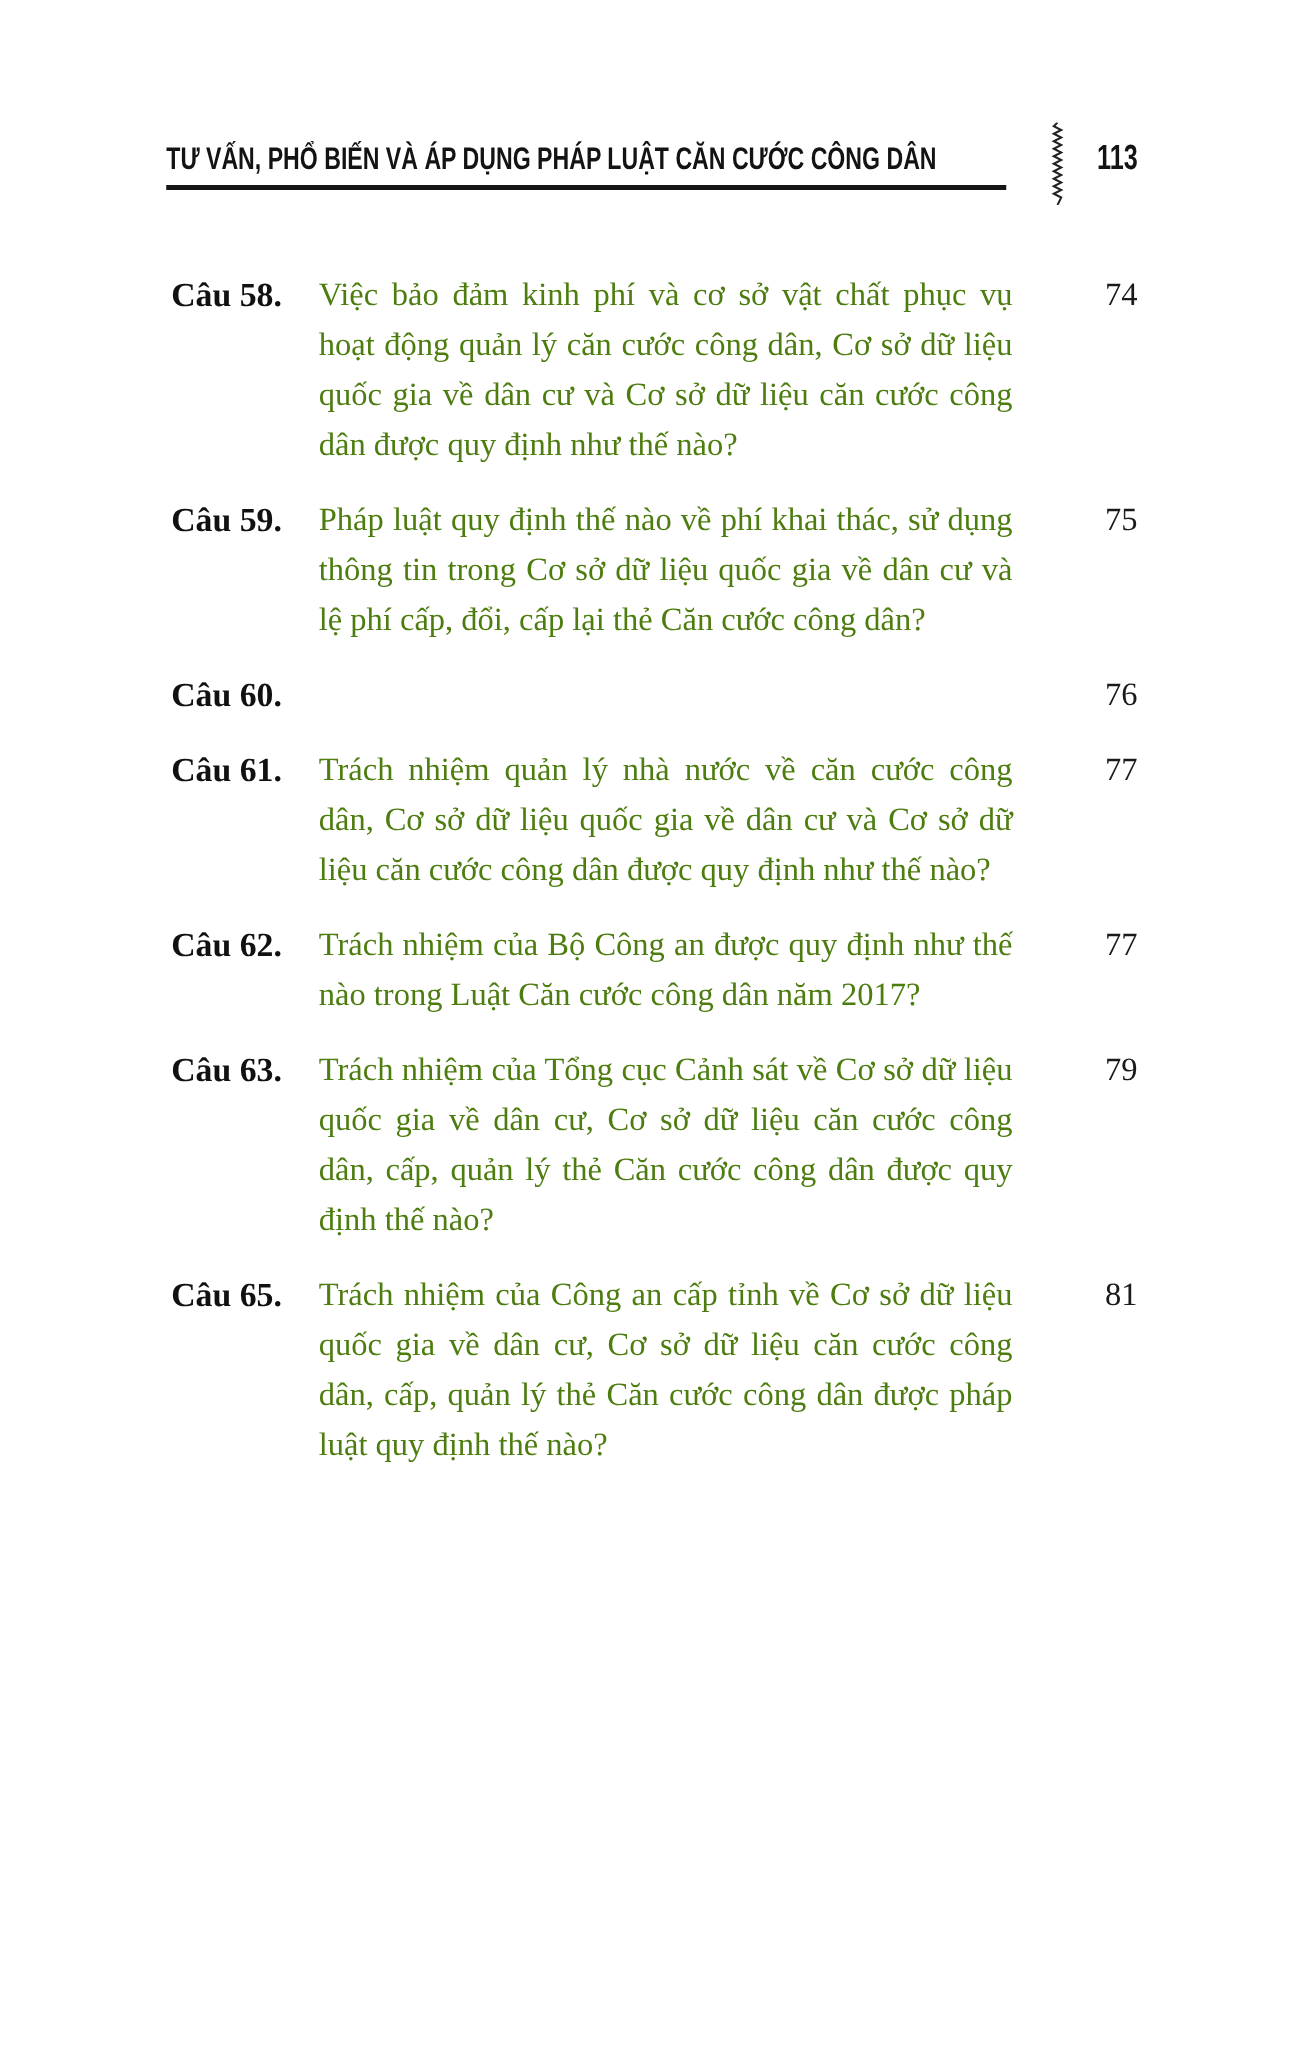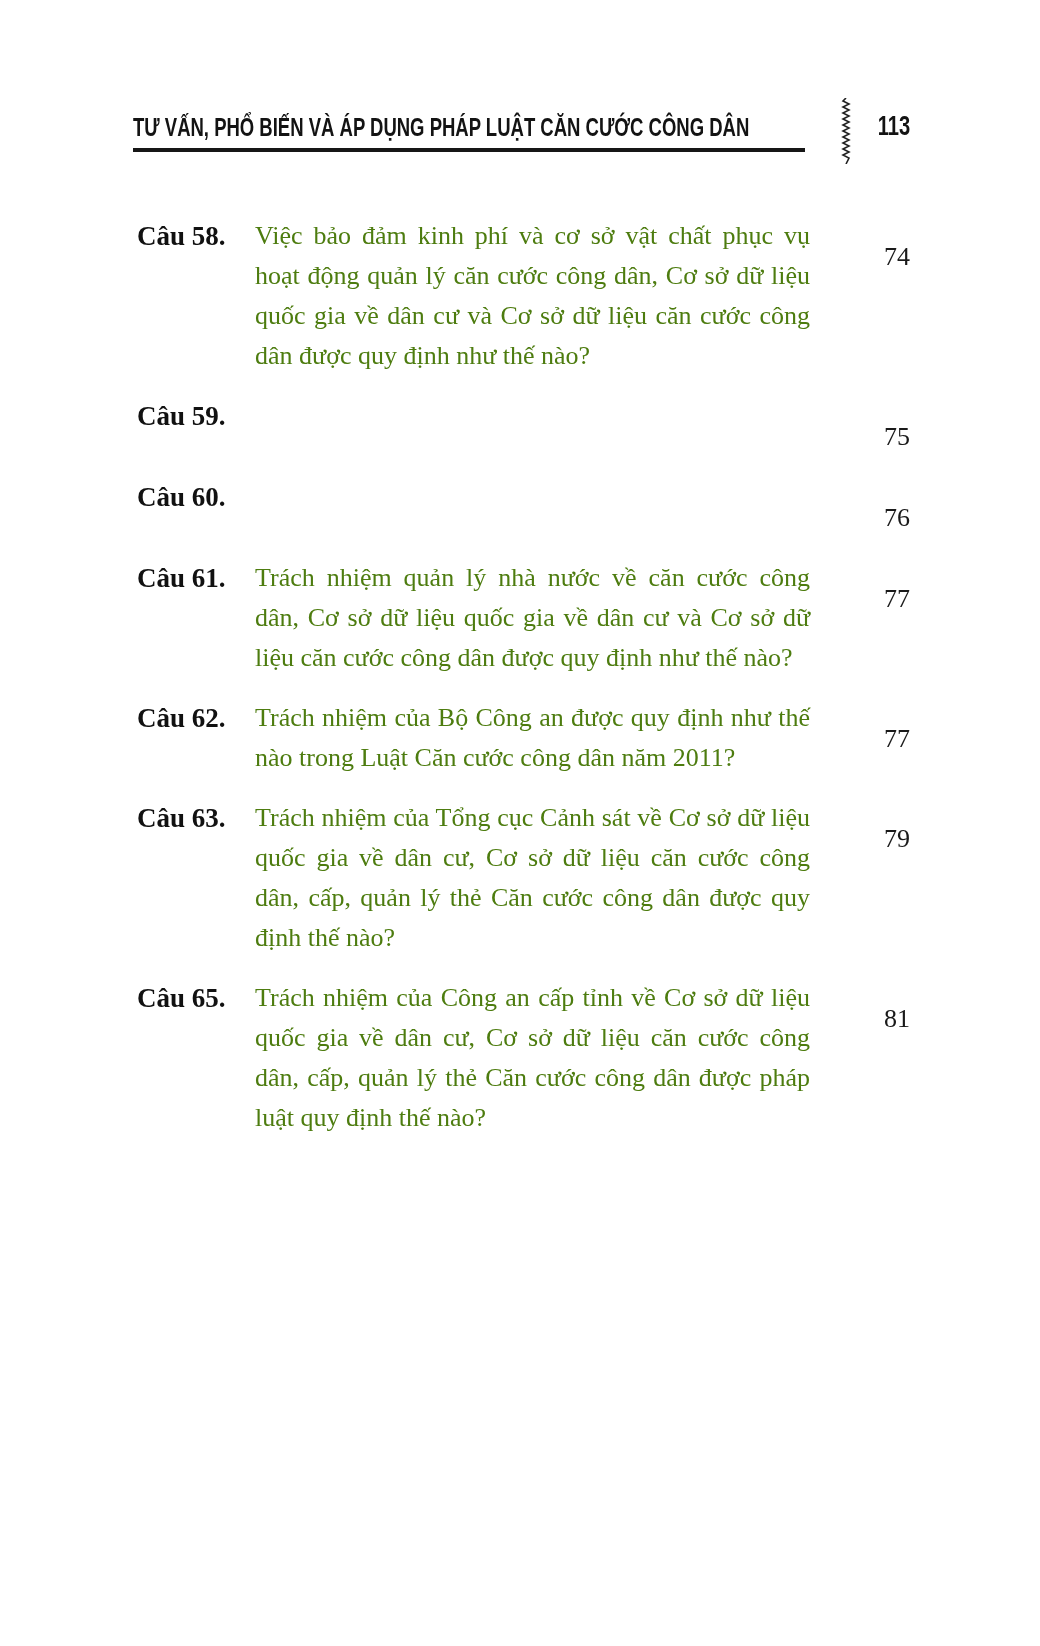--- a/index.html
+++ b/index.html
@@ -90,21 +90,20 @@
   }
   .entry-text {
     flex: 0 0 555px;
     text-align: justify;
     color: #4d7c0f;
   }
   .entry-page {
     flex: 1 1 auto;
     text-align: right;
     color: #1a1a1a;
-    margin-top: 21px;
   }
 </style>
 </head>
 <body>
 
 <div class="sheet">
   <div class="content">
 
     <div class="header-row">
       <div class="title-block">
@@ -119,37 +118,38 @@
     <div class="toc">
 
       <div class="toc-entry">
         <div class="entry-label">Câu 58.</div>
         <div class="entry-text">Việc bảo đảm kinh phí và cơ sở vật chất phục vụ hoạt động quản lý căn cước công dân, Cơ sở dữ liệu quốc gia về dân cư và Cơ sở dữ liệu căn cước công dân được quy định như thế nào?</div>
         <div class="entry-page">74</div>
       </div>
 
       <div class="toc-entry">
         <div class="entry-label">Câu 59.</div>
+        <div class="entry-text">Pháp luật quy định thế nào về phí khai thác, sử dụng thông tin trong Cơ sở dữ liệu quốc gia về dân cư và lệ phí cấp, đổi, cấp lại thẻ Căn cước công dân?</div>
         <div class="entry-page">75</div>
       </div>
 
       <div class="toc-entry">
         <div class="entry-label">Câu 60.</div>
         <div class="entry-page">76</div>
       </div>
 
       <div class="toc-entry">
         <div class="entry-label">Câu 61.</div>
         <div class="entry-text">Trách nhiệm quản lý nhà nước về căn cước công dân, Cơ sở dữ liệu quốc gia về dân cư và Cơ sở dữ liệu căn cước công dân được quy định như thế nào?</div>
         <div class="entry-page">77</div>
       </div>
 
       <div class="toc-entry">
         <div class="entry-label">Câu 62.</div>
-        <div class="entry-text">Trách nhiệm của Bộ Công an được quy định như thế nào trong Luật Căn cước công dân năm 2011?</div>
+        <div class="entry-text">Trách nhiệm của Bộ Công an được quy định như thế nào trong Luật Căn cước công dân năm 2017?</div>
         <div class="entry-page">77</div>
       </div>
 
       <div class="toc-entry">
         <div class="entry-label">Câu 63.</div>
         <div class="entry-text">Trách nhiệm của Tổng cục Cảnh sát về Cơ sở dữ liệu quốc gia về dân cư, Cơ sở dữ liệu căn cước công dân, cấp, quản lý thẻ Căn cước công dân được quy định thế nào?</div>
         <div class="entry-page">79</div>
       </div>
 
 

